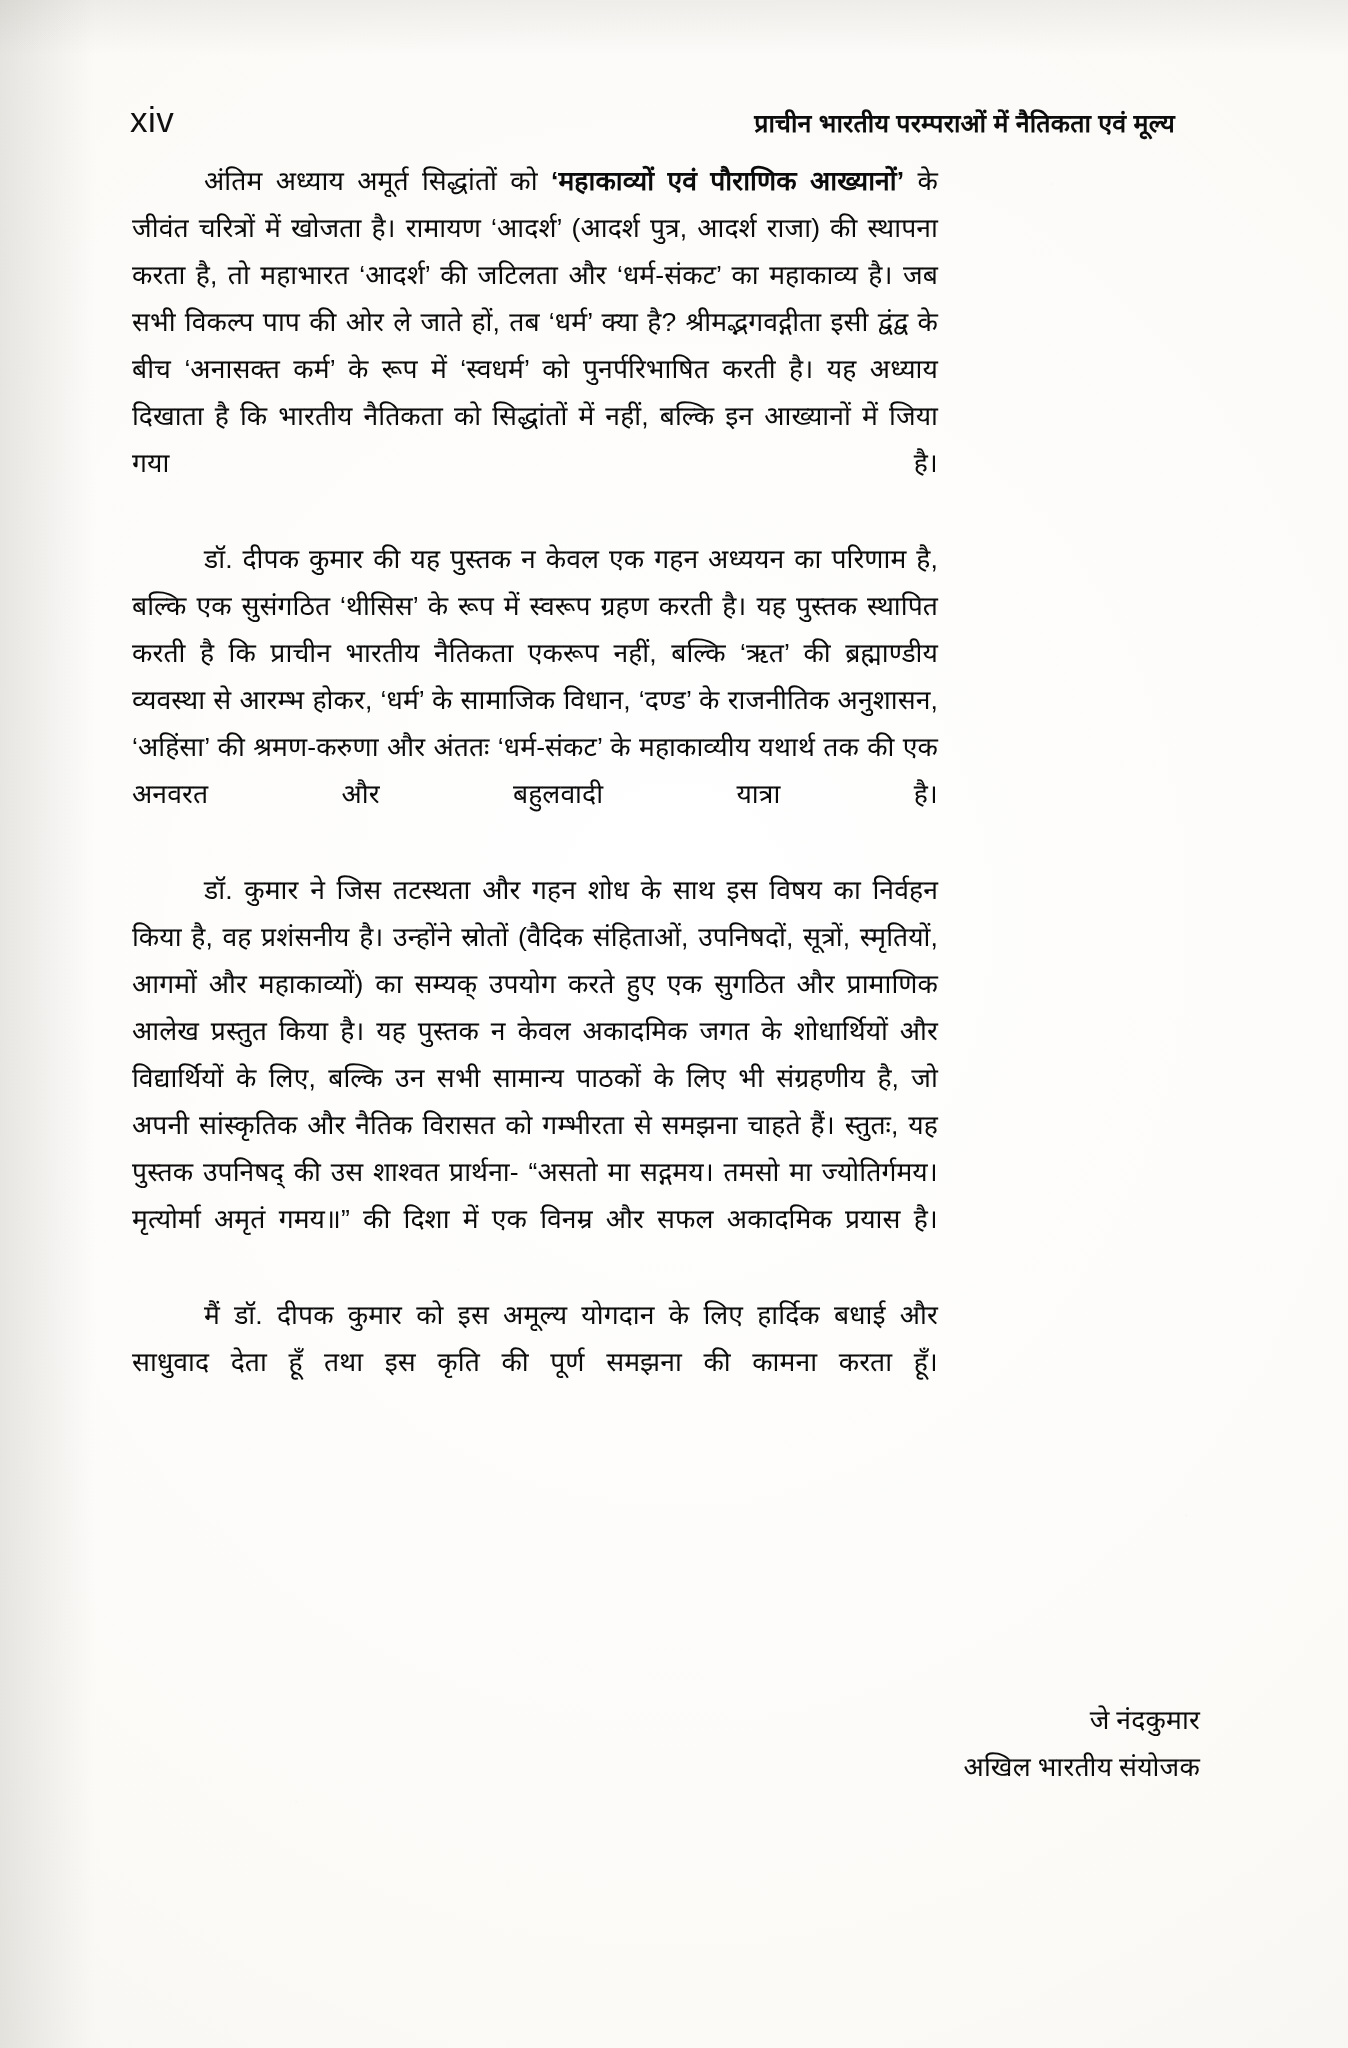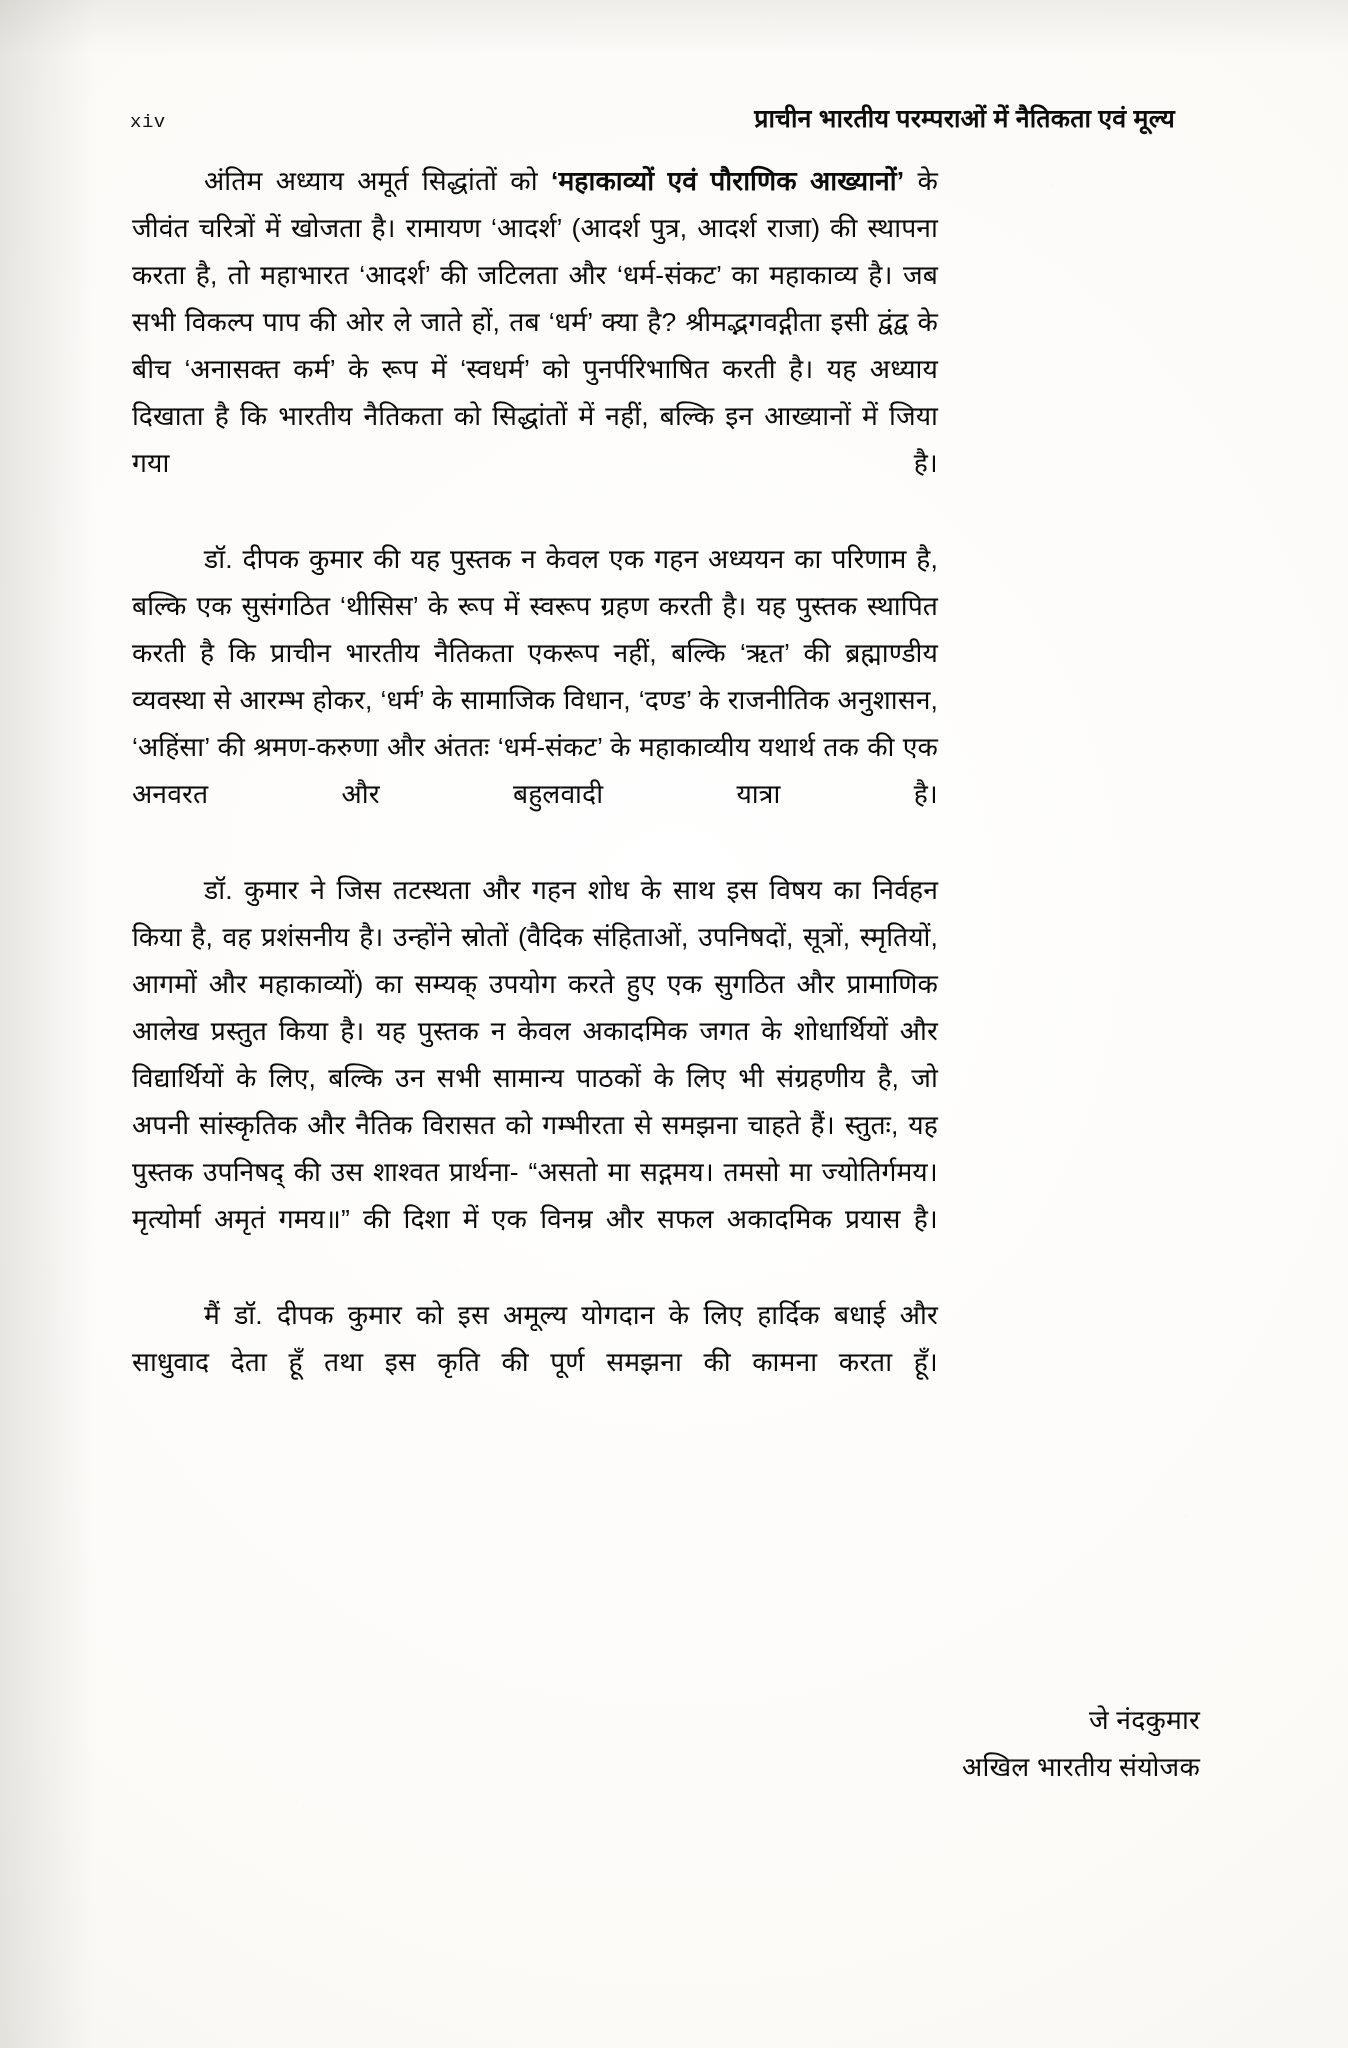--- a/index.html
+++ b/index.html
@@ -54,22 +54,22 @@
     position: absolute;
     left: 130px;
     right: 155px;
     top: 100px;
     height: 40px;
     display: flex;
     align-items: baseline;
     justify-content: space-between;
   }
   .folio {
-    font-family: Liberation Mono, monospace;
-    font-size: 19px;
+    font-family: Liberation Sans, sans-serif;
+    font-size: 35px;
     color: #101010;
     letter-spacing: 0.5px;
   }
   .running-title {
     font-family: Liberation Sans, sans-serif;
     font-size: 25px;
     font-weight: 600;
     color: #0c0c0c;
     letter-spacing: 0.2px;
     transform: translateX(-18px);
@@ -110,21 +110,21 @@
   }
 
   
   .signature {
     position: absolute;
     right: 148px;
     top: 1697px;
     text-align: right;
   }
   .signature div {
-    font-family: Liberation Sans, sans-serif;
+    font-family: Liberation Serif, serif;
     font-size: 26.5px;
     line-height: 47px;
     color: #0b0b0b;
     letter-spacing: 0.2px;
     white-space: nowrap;
   }
 </style>
 </head>
 <body>
 

